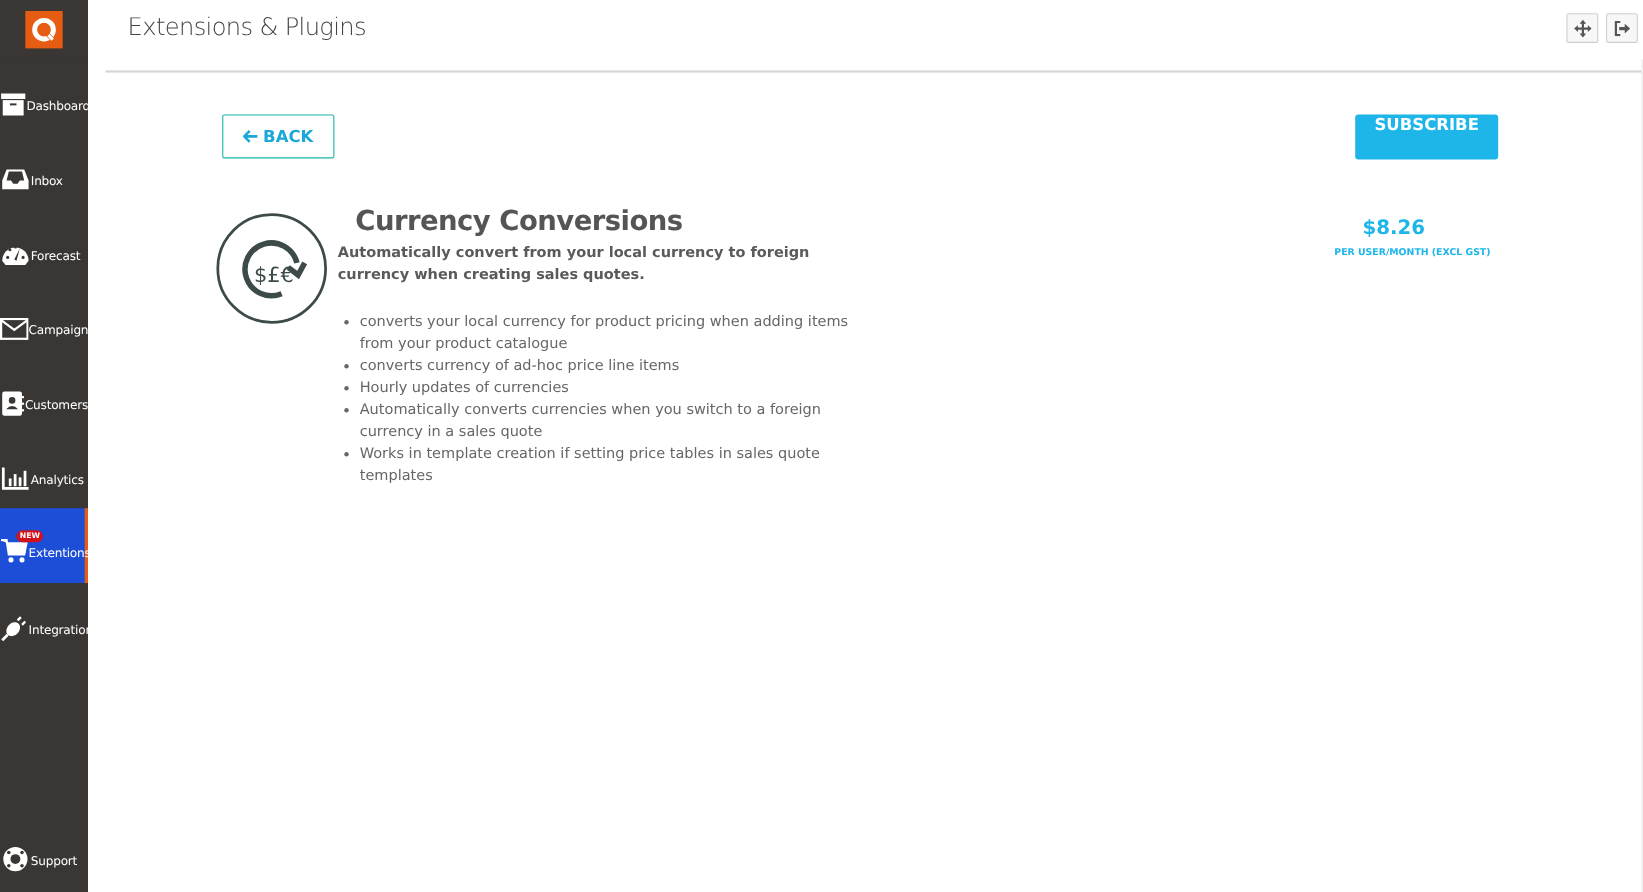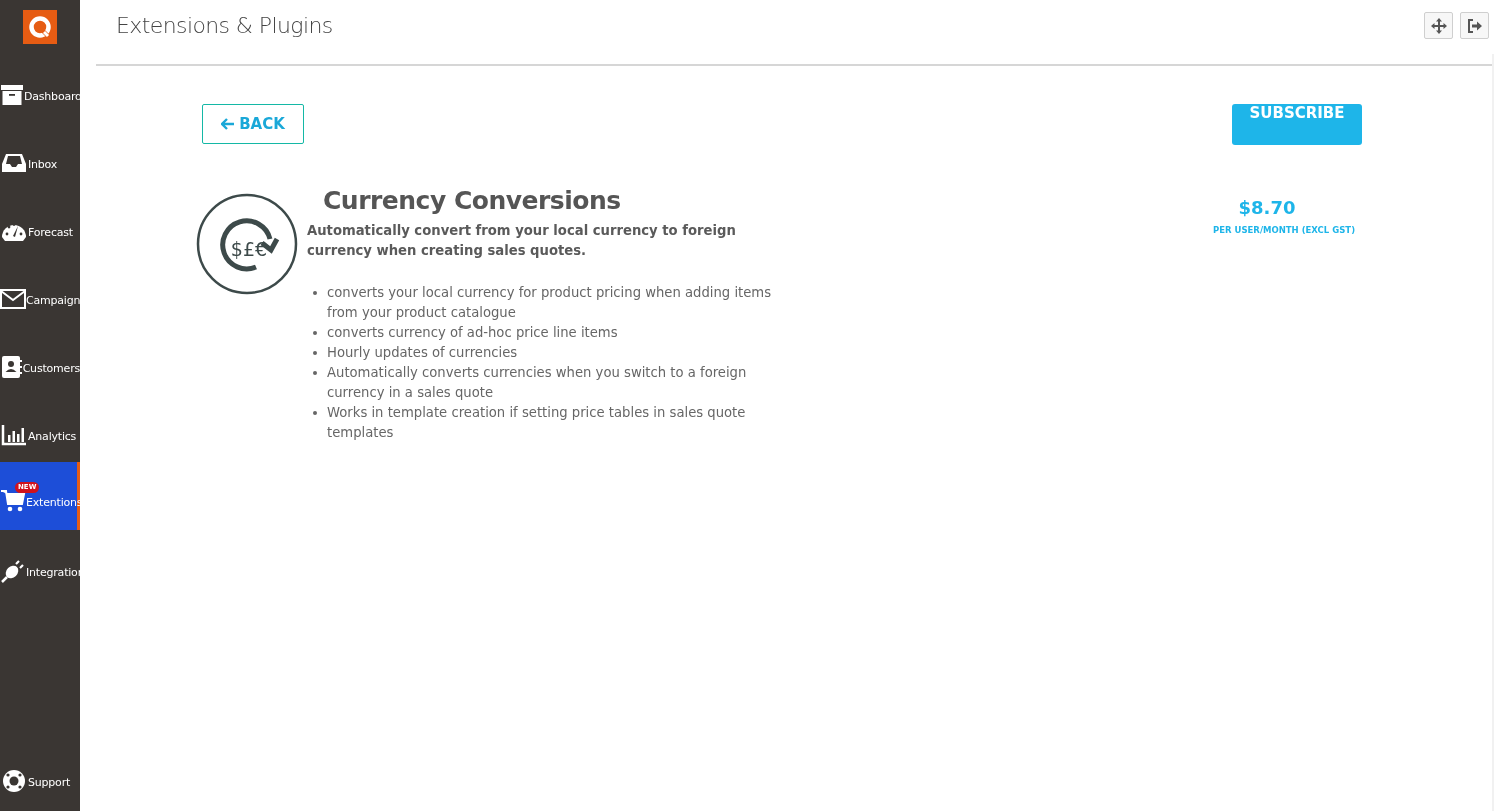--- a/index.html
+++ b/index.html
@@ -201,16 +201,16 @@
 <div class="ext-desc">Automatically convert from your local currency to foreign currency when creating sales quotes.</div>
 
 <ul class="features">
   <li>converts your local currency for product pricing when adding items from your product catalogue</li>
   <li>converts currency of ad-hoc price line items</li>
   <li>Hourly updates of currencies</li>
   <li>Automatically converts currencies when you switch to a foreign currency in a sales quote</li>
   <li>Works in template creation if setting price tables in sales quote templates</li>
 </ul>
 
-<div class="price">$8.70</div>
+<div class="price">$8.26</div>
 <div class="price-note">PER USER/MONTH (EXCL GST)</div>
 
 <div class="scrollbar"></div>
 
 </body></html>

